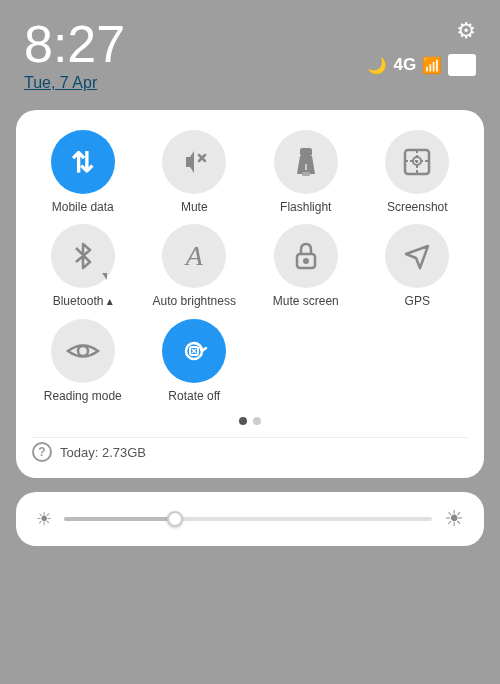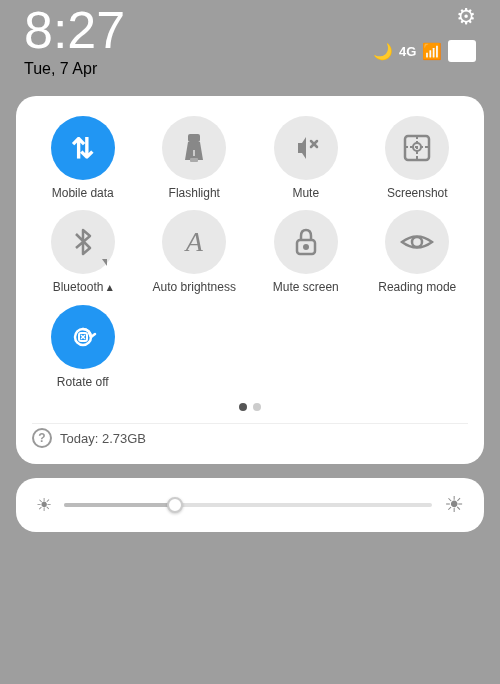--- a/index.html
+++ b/index.html
@@ -5,35 +5,36 @@
     * { margin: 0; padding: 0; box-sizing: border-box; }
     body {
       width: 500px;
       height: 684px;
       background: #9e9e9e;
       font-family: 'Segoe UI', Arial, sans-serif;
       overflow: hidden;
       position: relative;
     }
     .status-bar {
-      padding: 4px 24px 8px 24px;
+      padding: 18px 24px 8px 24px;
       display: flex;
       justify-content: space-between;
       align-items: flex-start;
     }
     .time {
       font-size: 52px;
       font-weight: 300;
       color: #fff;
       line-height: 1;
     }
     .date {
       font-size: 16px;
-      color: #000000;
+      color: #0c4a6e;
       margin-top: 4px;
+      text-decoration: underline;
     }
     .status-icons {
       display: flex;
       align-items: center;
       gap: 6px;
       margin-top: 6px;
     }
     .status-icons span {
       color: #fff;
       font-size: 16px;
@@ -184,63 +185,63 @@
 
 <div class="status-bar">
   <div>
     <div class="time">8:27</div>
     <div class="date">Tue, 7 Apr</div>
   </div>
   <div style="display:flex; flex-direction:column; align-items:flex-end; gap:4px;">
     <span class="gear-icon">⚙</span>
     <div class="status-icons">
       <span>🌙</span>
-      <span style="font-size:13px; font-weight:bold;">4G</span>
+      <span style="font-size:17px; font-weight:bold;">4G</span>
       <span>📶</span>
       <span class="battery">97</span>
     </div>
   </div>
 </div>
 
 <div class="quick-panel">
   <div class="tiles-grid">
 
     <div class="tile">
       <div class="tile-circle active-blue">
         <span style="font-size:28px;color:#fff;font-weight:bold;">⇅</span>
       </div>
       <span class="tile-label">Mobile data</span>
     </div>
 
+
+    <div class="tile">
+      <div class="tile-circle">
+        <svg width="28" height="30" viewBox="0 0 28 30">
+          <path d="M14 4 Q14 4 14 4 L10 10 L6 10 L6 20 L10 20 L14 26 Z" fill="#888"></path>
+          <line x1="19" y1="8" x2="25" y2="14" stroke="#888" stroke-width="2.5" stroke-linecap="round"></line>
+          <line x1="25" y1="8" x2="19" y2="14" stroke="#888" stroke-width="2.5" stroke-linecap="round"></line>
+        </svg>
+      </div>
+      <span class="tile-label">Mute</span>
+    </div>
 
     <div class="tile">
       <div class="tile-circle">
         <svg width="30" height="32" viewBox="0 0 30 32">
           <rect x="9" y="2" width="12" height="8" rx="2" fill="#888"></rect>
           <polygon points="9,10 21,10 24,28 6,28" fill="#888"></polygon>
           <rect x="11" y="26" width="8" height="4" rx="1" fill="#aaa"></rect>
           <line x1="15" y1="18" x2="15" y2="24" stroke="#ccc" stroke-width="2"></line>
         </svg>
       </div>
       <span class="tile-label">Flashlight</span>
     </div>
 
     <div class="tile">
       <div class="tile-circle">
-        <svg width="28" height="30" viewBox="0 0 28 30">
-          <path d="M14 4 Q14 4 14 4 L10 10 L6 10 L6 20 L10 20 L14 26 Z" fill="#888"></path>
-          <line x1="19" y1="8" x2="25" y2="14" stroke="#888" stroke-width="2.5" stroke-linecap="round"></line>
-          <line x1="25" y1="8" x2="19" y2="14" stroke="#888" stroke-width="2.5" stroke-linecap="round"></line>
-        </svg>
-      </div>
-      <span class="tile-label">Mute</span>
-    </div>
-
-    <div class="tile">
-      <div class="tile-circle">
         <svg width="32" height="32" viewBox="0 0 32 32">
           <rect x="4" y="4" width="24" height="24" rx="3" fill="none" stroke="#888" stroke-width="2.5"></rect>
           <line x1="4" y1="15" x2="28" y2="15" stroke="#888" stroke-width="2" stroke-dasharray="3,2"></line>
           <line x1="16" y1="4" x2="16" y2="28" stroke="#888" stroke-width="2" stroke-dasharray="3,2"></line>
           <circle cx="16" cy="15" r="4" fill="none" stroke="#888" stroke-width="2"></circle>
         </svg>
       </div>
       <span class="tile-label">Screenshot</span>
     </div>
 
@@ -266,20 +267,28 @@
       <div class="tile-circle">
         <svg width="28" height="32" viewBox="0 0 28 32">
           <rect x="5" y="14" width="18" height="14" rx="3" fill="none" stroke="#888" stroke-width="2.5"></rect>
           <path d="M9 14 L9 10 Q9 4 14 4 Q19 4 19 10 L19 14" fill="none" stroke="#888" stroke-width="2.5"></path>
           <circle cx="14" cy="21" r="3" fill="#888"></circle>
         </svg>
       </div>
       <span class="tile-label">Mute screen</span>
     </div>
 
+    <div class="tile">
+      <div class="tile-circle">
+        <svg width="30" height="32" viewBox="0 0 30 32">
+          <path d="M4 14 L26 6 L18 28 L14 18 Z" fill="none" stroke="#888" stroke-width="2.5" stroke-linejoin="round"></path>
+        </svg>
+      </div>
+      <span class="tile-label">GPS</span>
+    </div>
 
     <div class="tile">
       <div class="tile-circle">
         <svg width="34" height="26" viewBox="0 0 34 26">
           <path d="M2 13 Q17 2 32 13 Q17 24 2 13Z" fill="none" stroke="#888" stroke-width="2.5"></path>
           <circle cx="17" cy="13" r="5" fill="none" stroke="#888" stroke-width="2.5"></circle>
         </svg>
       </div>
       <span class="tile-label">Reading mode</span>
     </div>

